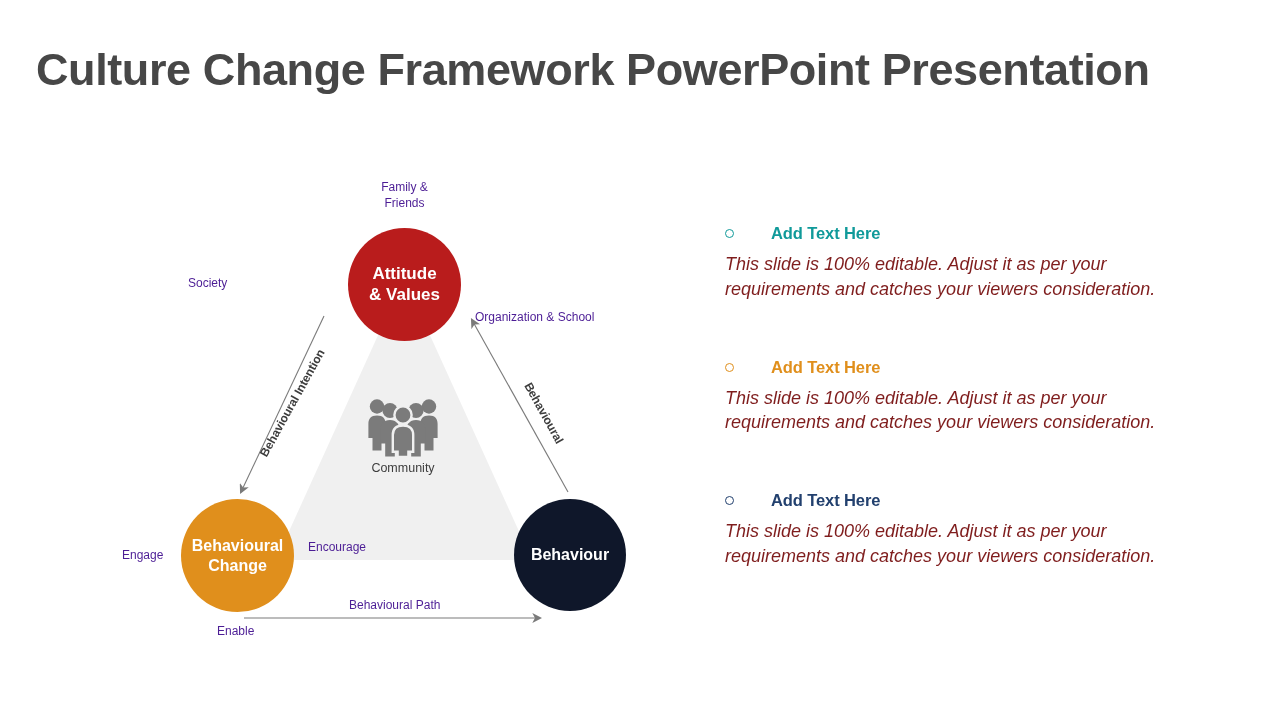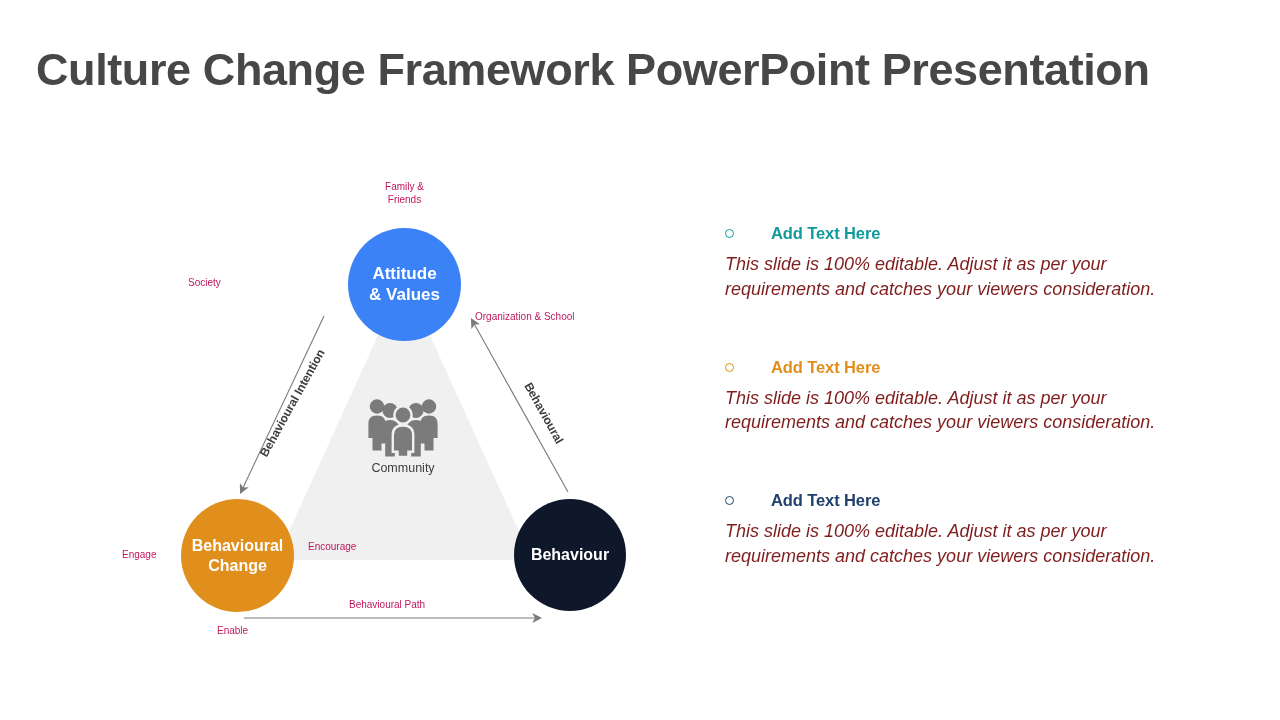--- a/index.html
+++ b/index.html
@@ -59,21 +59,21 @@
     color: #ffffff;
     font-weight: bold;
     line-height: 1.22;
   }
 
   .node-top {
     left: 248px;
     top: 68px;
     width: 113px;
     height: 113px;
-    background: #3b82f6;
+    background: #b91c1c;
     font-size: 17px;
   }
 
   .node-left {
     left: 81px;
     top: 339px;
     width: 113px;
     height: 113px;
     background: #e08f1c;
     font-size: 16px;
@@ -84,22 +84,22 @@
     top: 339px;
     width: 112px;
     height: 112px;
     background: #0f172a;
     font-size: 16px;
   }
 
   
   .outer-label {
     position: absolute;
-    font-size: 10px;
-    color: #be185d;
+    font-size: 12px;
+    color: #4c1d95;
     font-weight: normal;
     white-space: nowrap;
     line-height: 1.32;
   }
 
   .lbl-family   { left: 212px; top: 20px;  width: 185px; text-align: center; }
   .lbl-society  { left: 88px;  top: 116px; }
   .lbl-org      { left: 375px; top: 116px; margin-top: 34px; }
   .lbl-engage   { left: 22px;  top: 388px; }
   .lbl-encourage{ left: 208px; top: 380px; }

